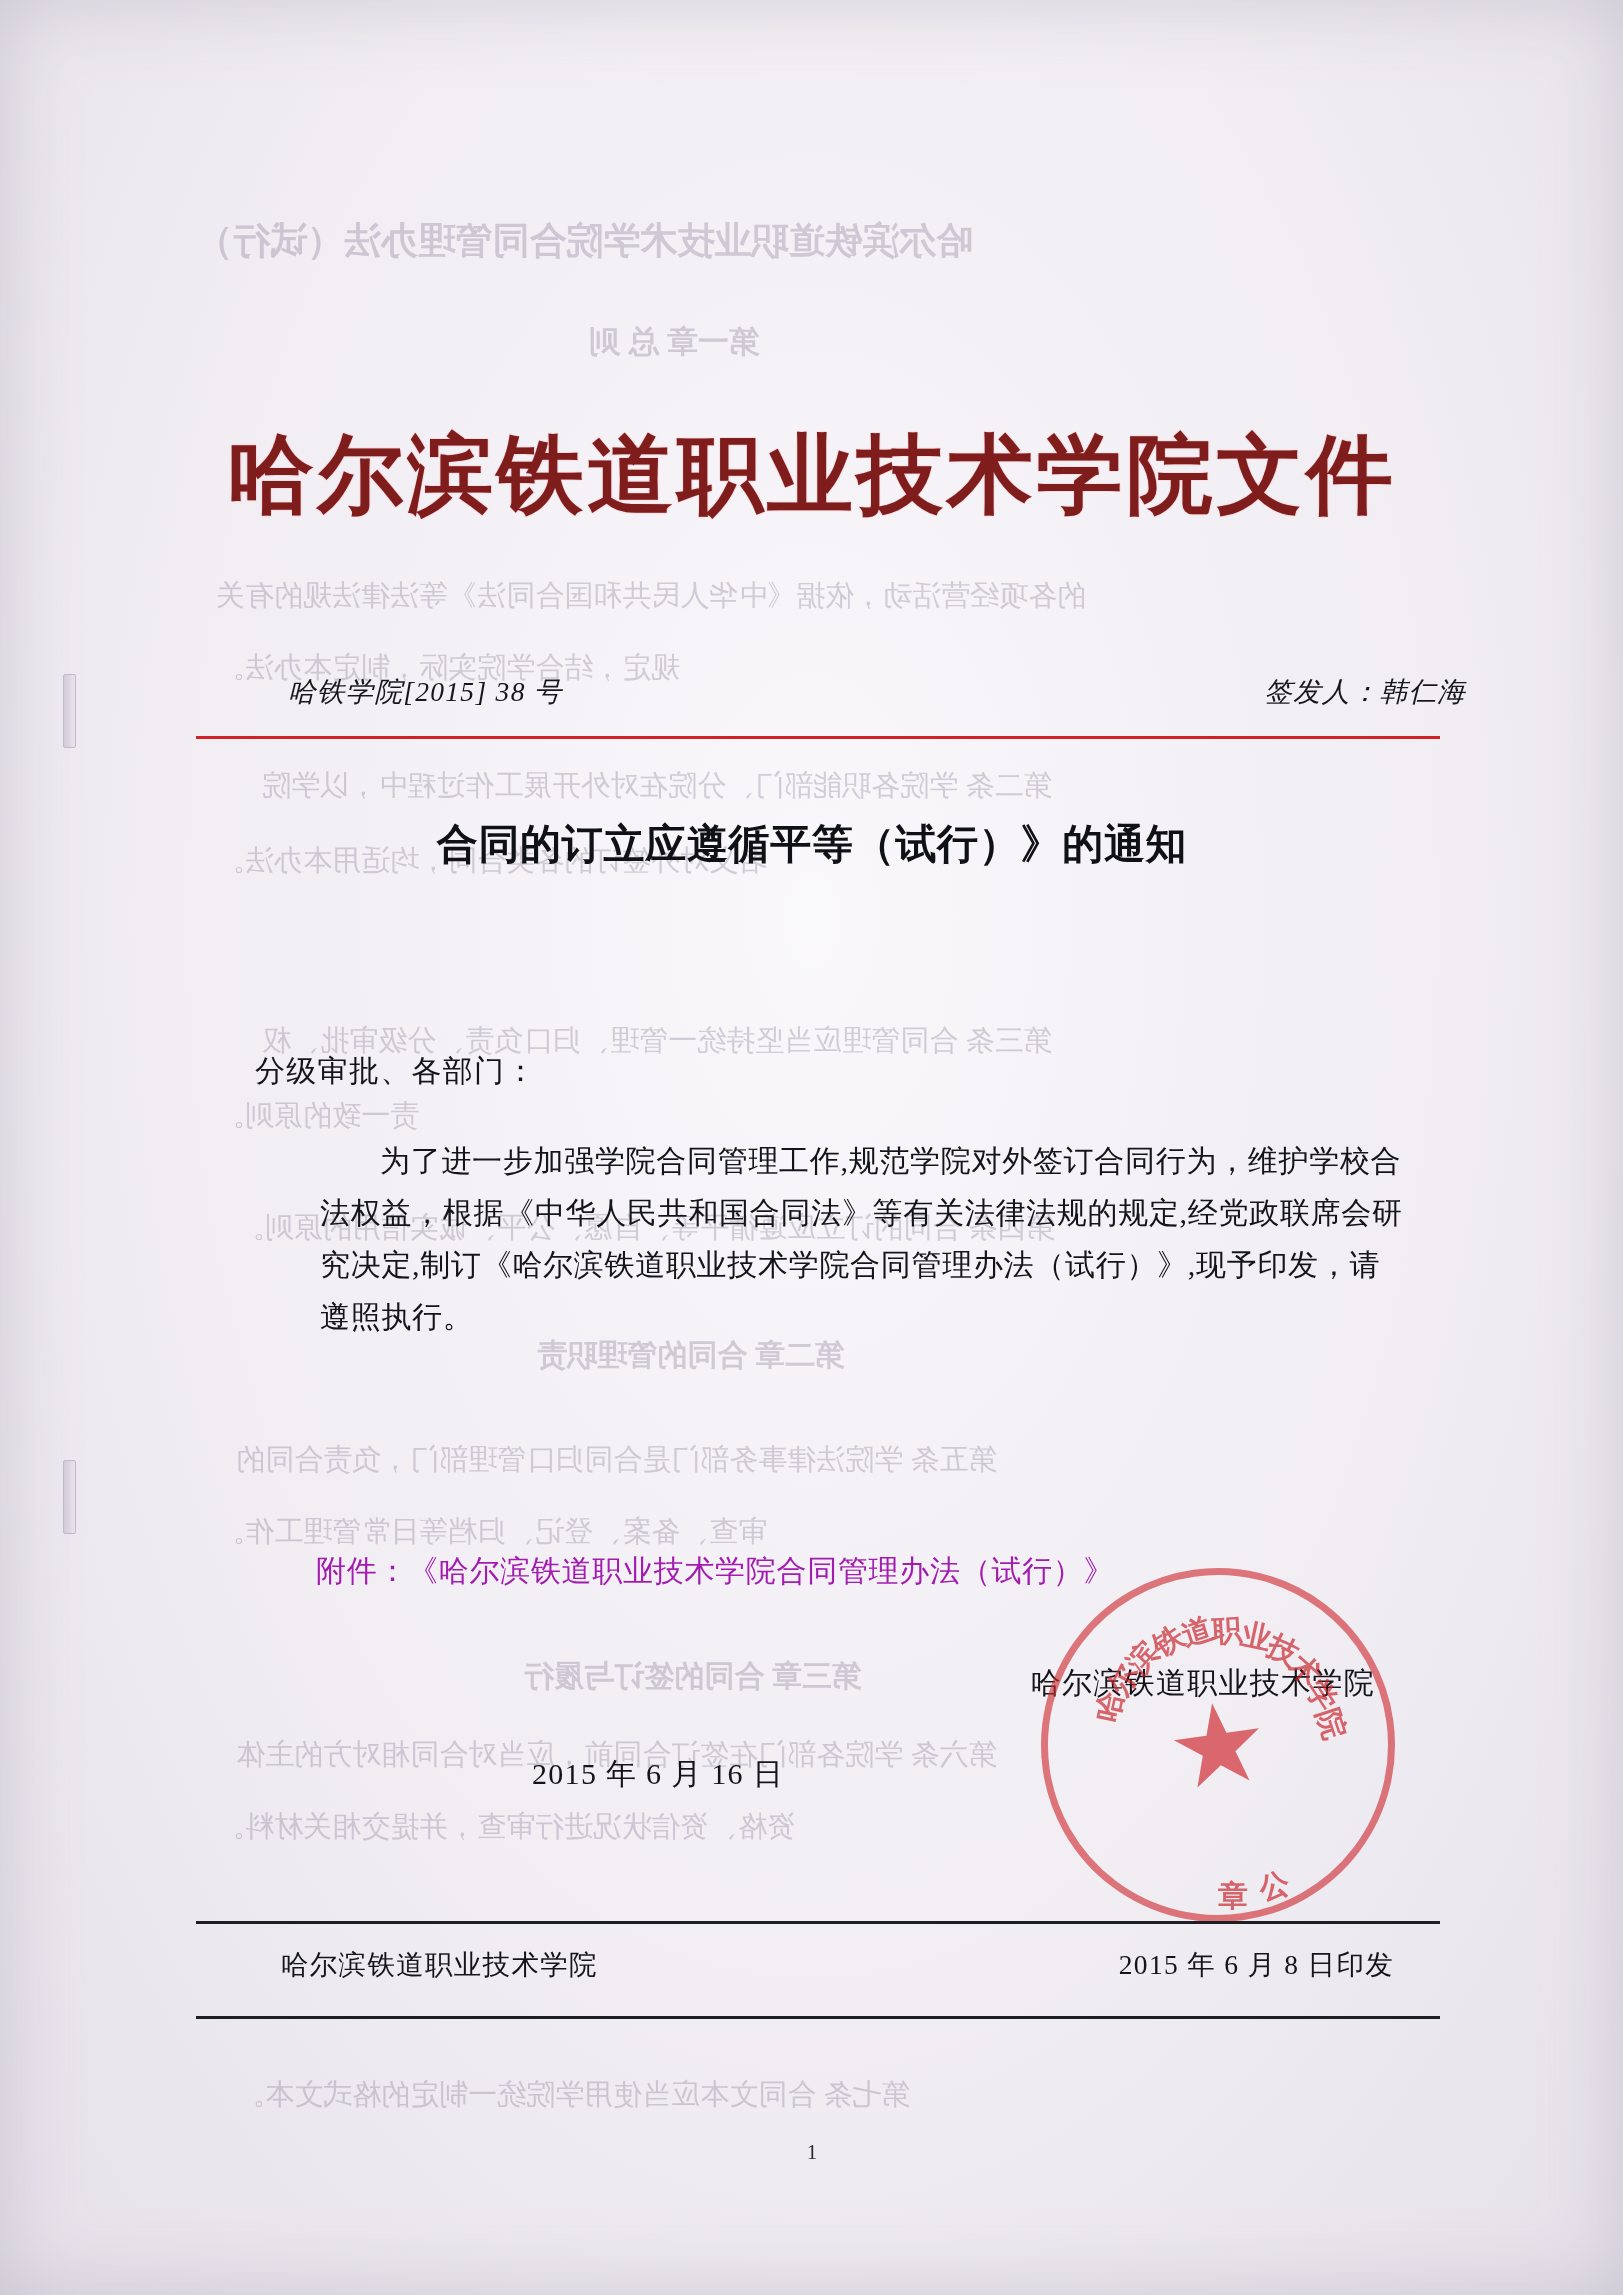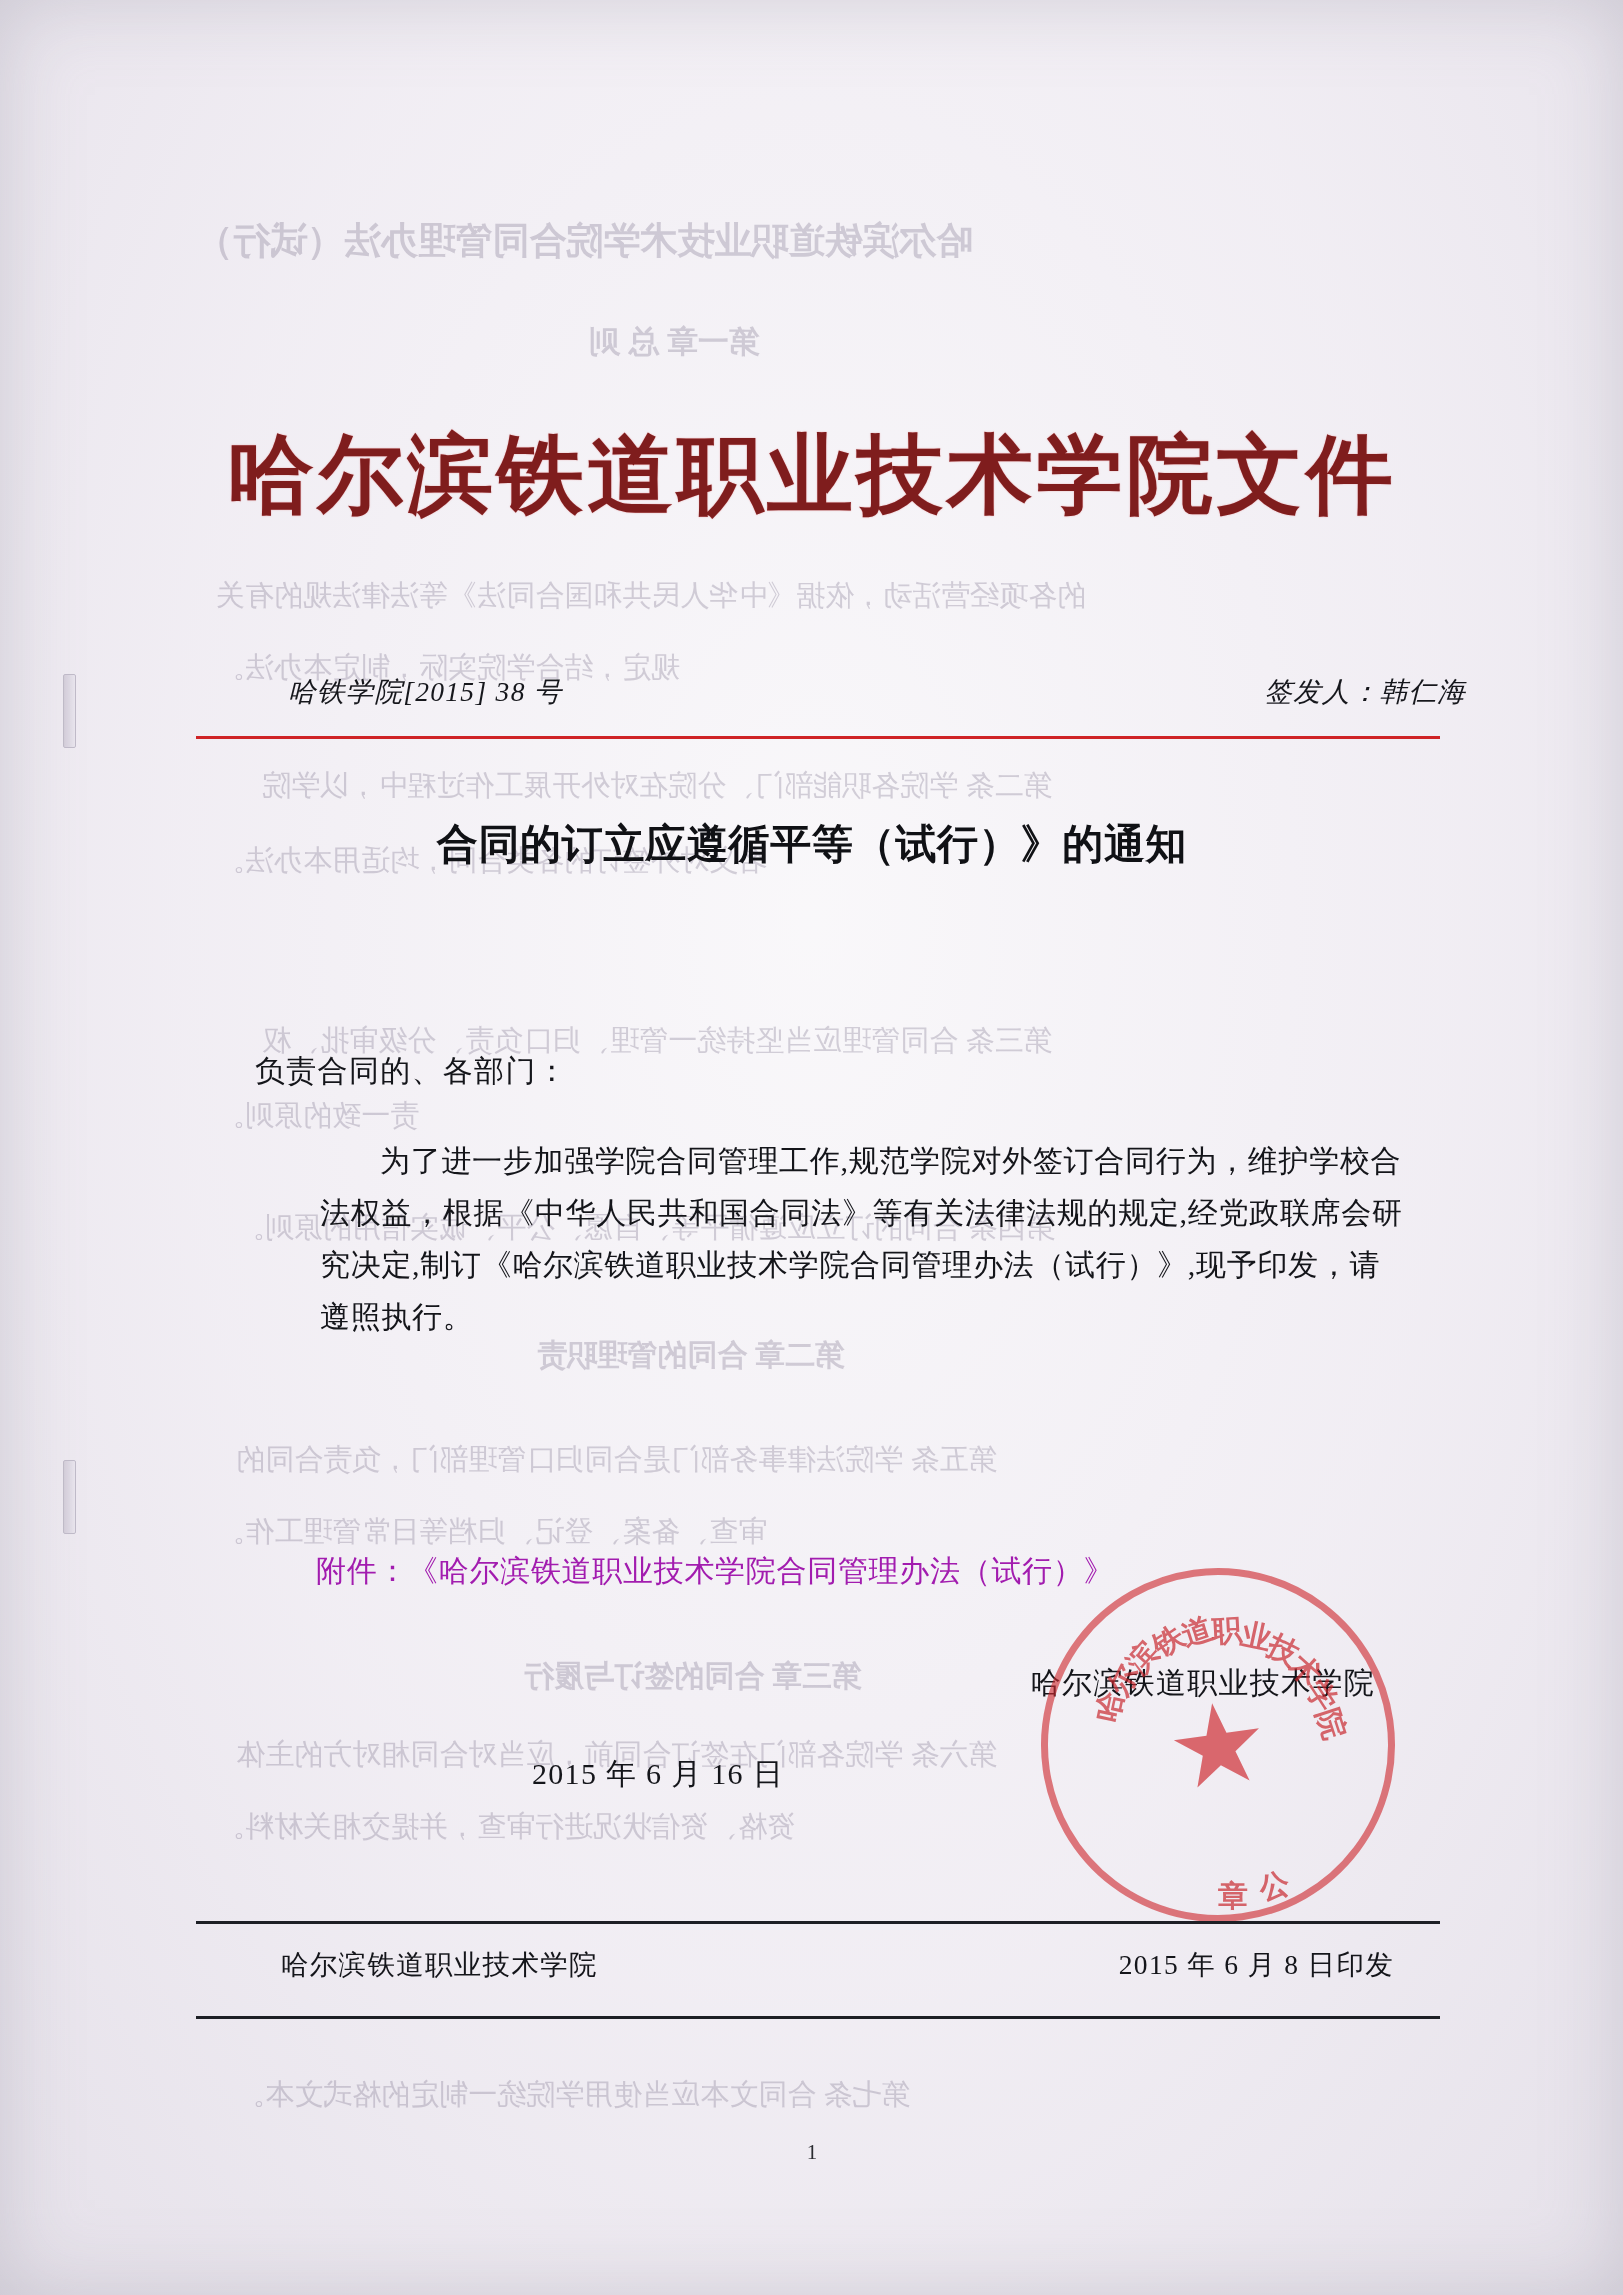--- a/index.html
+++ b/index.html
@@ -265,21 +265,21 @@
       <span>哈铁学院[2015] 38 号</span>
       <span>签发人：韩仁海</span>
     </div>
 
     <div class="red-rule"></div>
 
     <div class="title">
       <div>合同的订立应遵循平等（试行）》的通知</div>
     </div>
 
-    <div class="salutation">负责合同的、各部门：</div>
+    <div class="salutation">分级审批、各部门：</div>
 
     <div class="body-text">
       <p class="indent">为了进一步加强学院合同管理工作,规范学院对外签订合同行为，维护学校合法权益，根据《中华人民共和国合同法》等有关法律法规的规定,经党政联席会研究决定,制订《哈尔滨铁道职业技术学院合同管理办法（试行）》,现予印发，请遵照执行。</p>
     </div>
 
     <div class="attachment">附件：《哈尔滨铁道职业技术学院合同管理办法（试行）》</div>
 
     <div class="signer">哈尔滨铁道职业技术学院</div>
     <div class="sign-date">2015 年 6 月 16 日</div>
 

